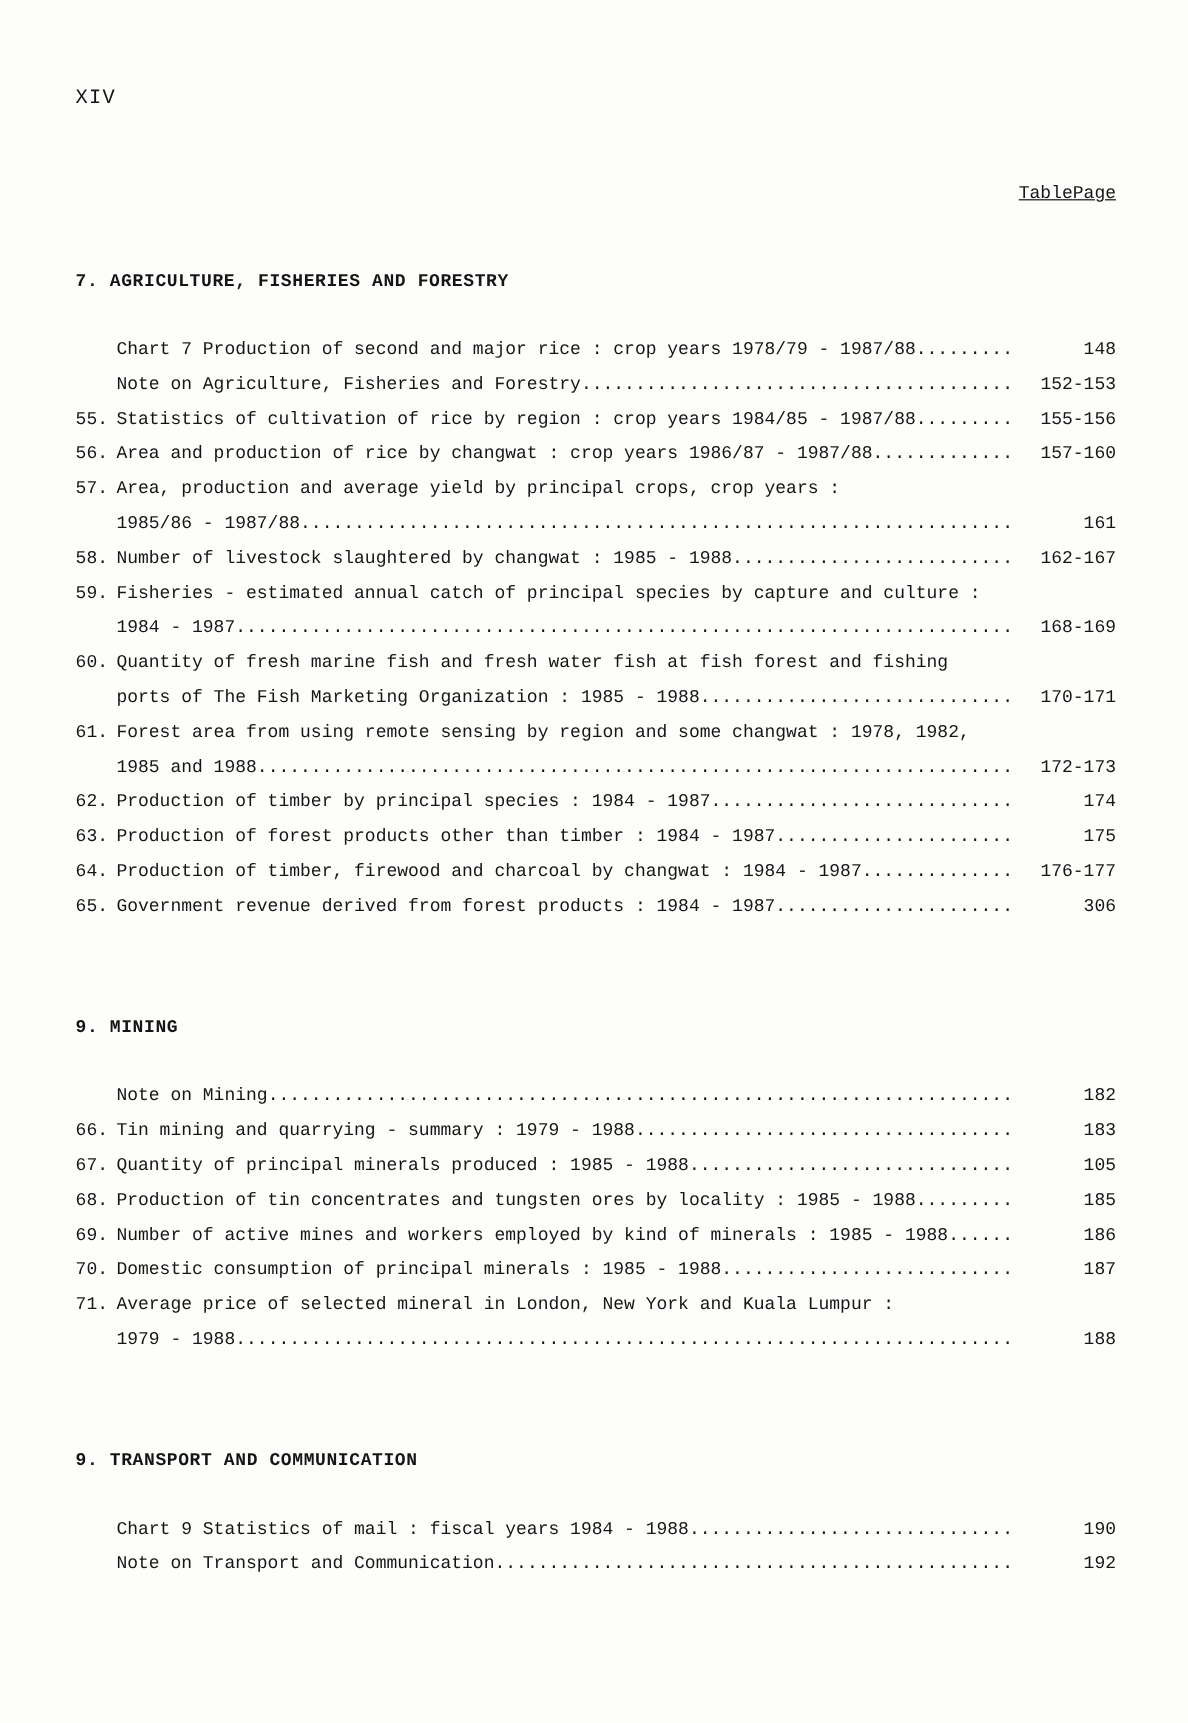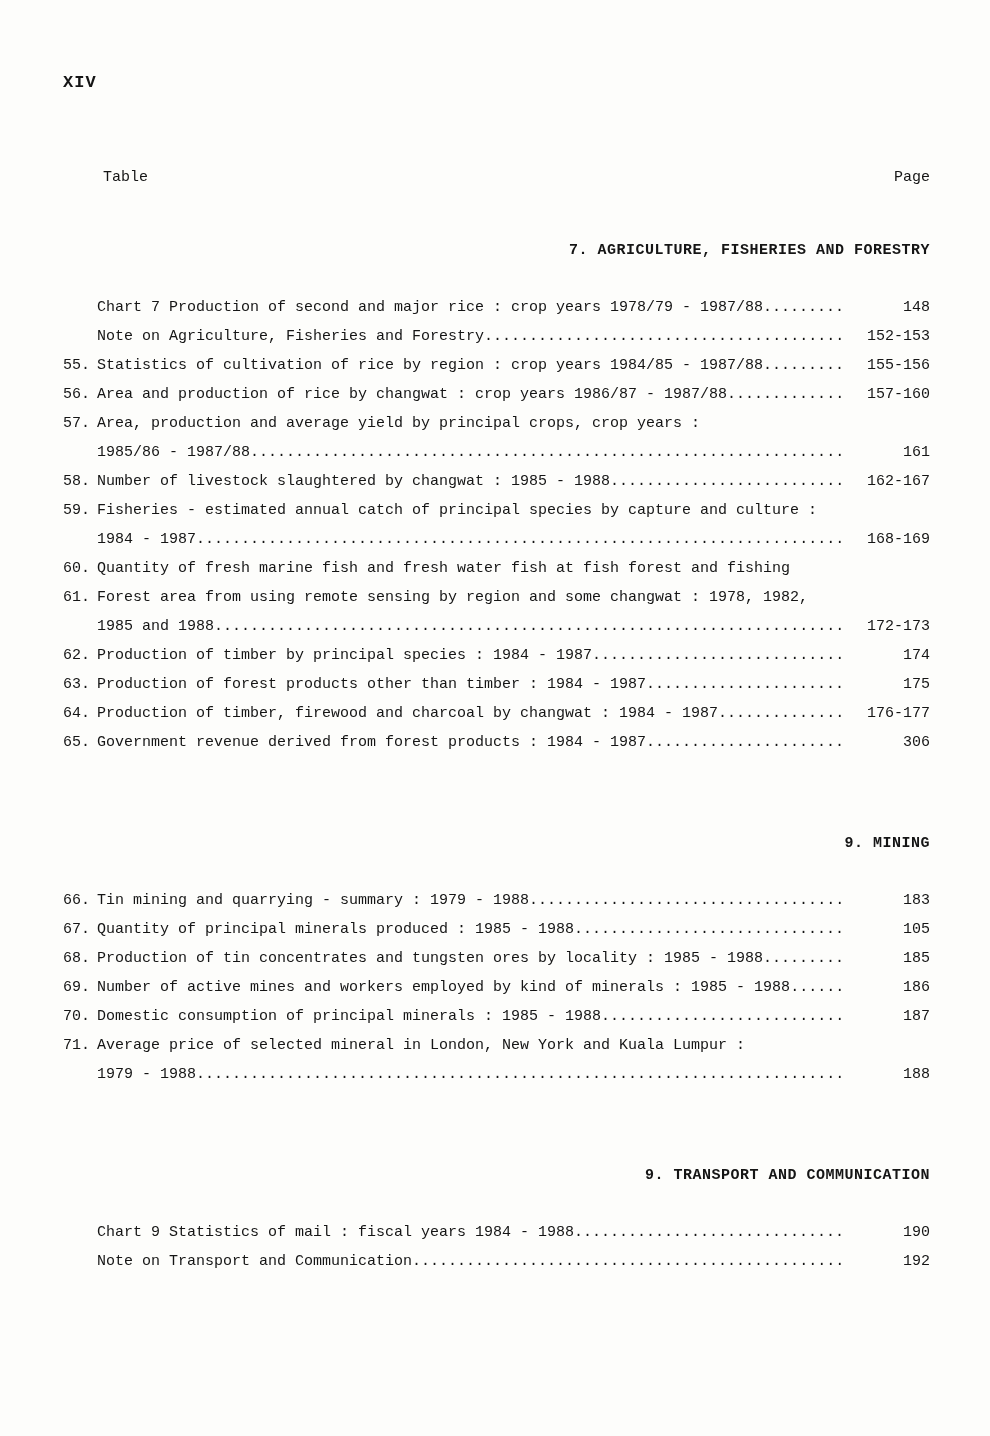--- a/index.html
+++ b/index.html
@@ -11,35 +11,36 @@
     box-sizing: border-box;
     padding: 68px 60px 0 63px;
     background: #fdfdfb;
     color: #151515;
     font-family: "Liberation Mono", "DejaVu Sans Mono", monospace;
     font-size: 15px;
     line-height: 29px;
     overflow: hidden;
   }
   .folio {
-    font-weight: bold;
+    font-weight: normal;
     font-size: 17px;
     letter-spacing: 1px;
   }
   .toc-header {
     display: flex;
-    justify-content: space-between;
-    margin-top: 66px;
+    justify-content: flex-end;
+    margin-top: 50px;
     padding-left: 40px;
+    text-decoration: underline;
   }
   .section-heading {
     margin: 44px 0 28px 0;
     font-size: 15px;
     font-weight: bold;
-    text-align: right;
+    text-align: left;
     line-height: 29px;
     letter-spacing: 0.5px;
   }
   .toc-section:not(:first-child) .section-heading { margin-top: 72px; }
   .row { display: flex; align-items: center; }
   .num  { flex: none; width: 34px; white-space: pre; }
   .text { flex: none; white-space: pre; max-width: 760px; }
   .dots {
     flex: 1 1 auto;
     min-width: 0;
@@ -124,20 +125,26 @@
     <span class="dots"></span>
     <span class="pageno">168-169</span>
   </div>
 
   <div class="row">
     <span class="num">60.</span>
     <span class="text">Quantity of fresh marine fish and fresh water fish at fish forest and fishing</span>
 
   </div>
 
+  <div class="row">
+    <span class="num"></span>
+    <span class="text">ports of The Fish Marketing Organization : 1985 - 1988</span>
+    <span class="dots"></span>
+    <span class="pageno">170-171</span>
+  </div>
 
   <div class="row">
     <span class="num">61.</span>
     <span class="text">Forest area from using remote sensing by region and some changwat : 1978, 1982,</span>
 
   </div>
 
   <div class="row">
     <span class="num"></span>
     <span class="text">1985 and 1988</span>
@@ -172,20 +179,26 @@
     <span class="dots"></span>
     <span class="pageno">306</span>
   </div>
 </div>
   </section>
 
   <section class="toc-section">
     <h2 class="section-heading">9. MINING</h2>
     <div class="entries">
 
+  <div class="row">
+    <span class="num"></span>
+    <span class="text">Note on Mining</span>
+    <span class="dots"></span>
+    <span class="pageno">182</span>
+  </div>
 
   <div class="row">
     <span class="num">66.</span>
     <span class="text">Tin mining and quarrying - summary : 1979 - 1988</span>
     <span class="dots"></span>
     <span class="pageno">183</span>
   </div>
 
   <div class="row">
     <span class="num">67.</span>

